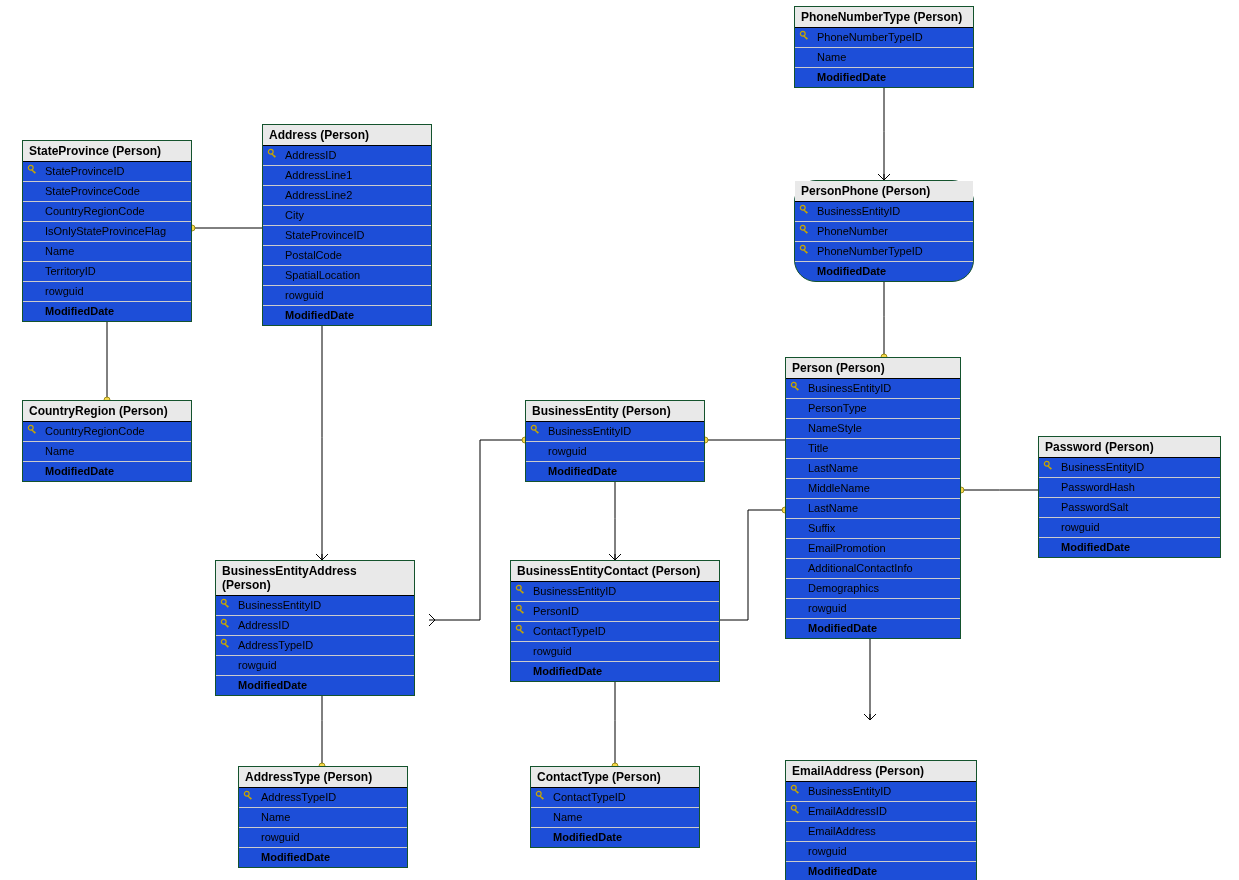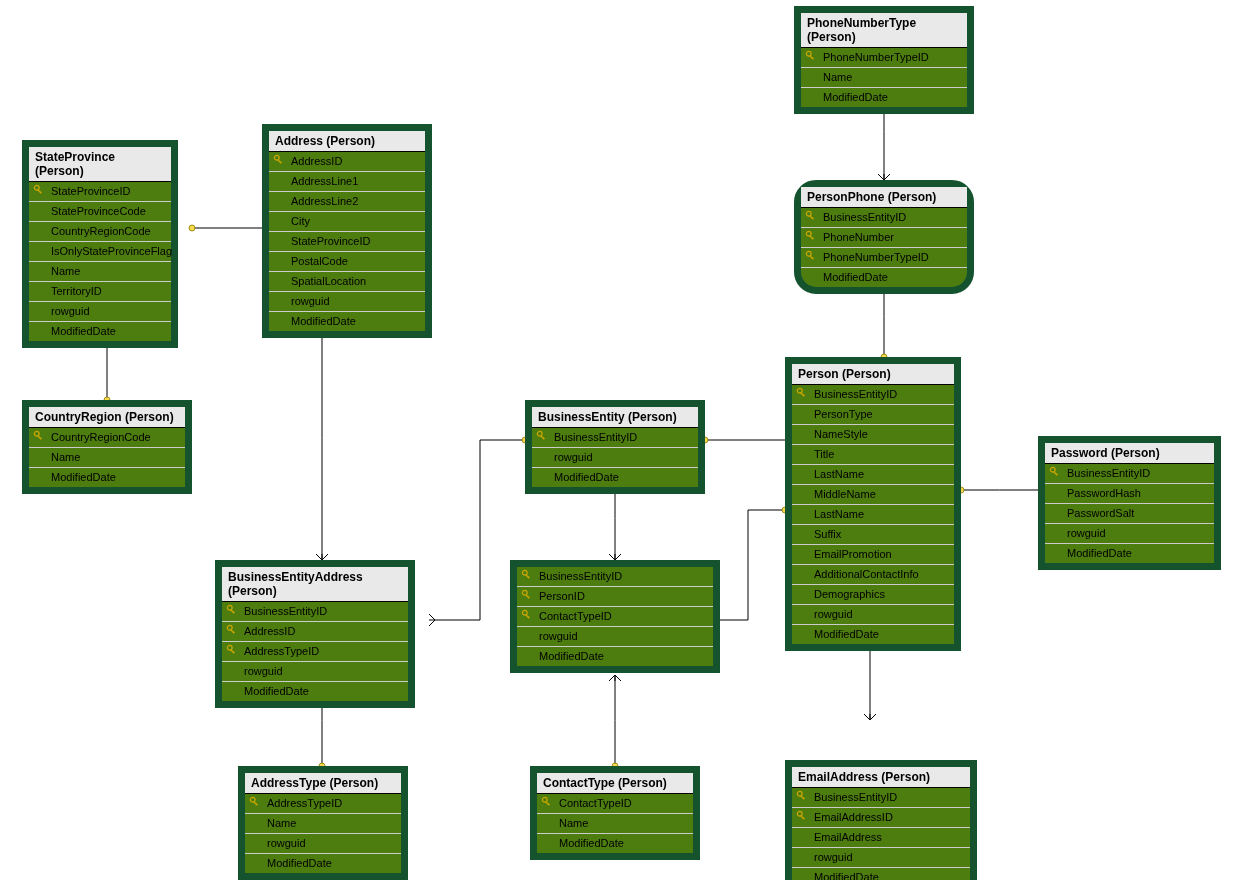--- a/index.html
+++ b/index.html
@@ -19,39 +19,39 @@
   }
   svg.connectors {
     position: absolute;
     left: 0; top: 0;
     width: 1239px;
     height: 880px;
     pointer-events: none;
   }
   .table {
     position: absolute;
-    border: 7px solid #14532d;
-    background: #4d7c0f;
+    border: 1px solid #14532d;
+    background: #1d4ed8;
     box-sizing: border-box;
   }
   .table .hdr {
     background: #e9e9e9;
     border-bottom: 1px solid #000;
     padding: 3px 6px;
     font-weight: bold;
     font-size: 12px;
   }
   .table .row {
     border-bottom: 1px solid #ccc;
     padding: 2px 4px 2px 22px;
     position: relative;
     line-height: 15px;
     height: 15px;
   }
-  .table .row:last-child { border-bottom: none; }
+  .table .row:last-child { border-bottom: none; font-weight: bold; }
   .keyicon {
     position: absolute;
     left: 4px; top: 2px;
     width: 12px; height: 12px;
     color: #c9a600;
   }
 </style>
 </head>
 <body>
 <div class="canvas">
@@ -91,21 +91,21 @@
       <path d="M720 620 L714 614 M720 620 L714 626 M720 620 L714 620" stroke="#000" stroke-width="1" fill="none"></path>
       <circle cx="785" cy="510" r="3" fill="#f6d94c" stroke="#8a7a00" stroke-width="0.8"></circle>
       <path d="M785 440 L745 440 L745 440 L705 440" stroke="#000" stroke-width="1" fill="none"></path>
       <path d="M785 440 L791 434 M785 440 L791 446 M785 440 L791 440" stroke="#000" stroke-width="1" fill="none"></path>
       <circle cx="705" cy="440" r="3" fill="#f6d94c" stroke="#8a7a00" stroke-width="0.8"></circle>
       <path d="M1038 490 L999.5 490 L999.5 490 L961 490" stroke="#000" stroke-width="1" fill="none"></path>
       <path d="M1038 490 L1044 484 M1038 490 L1044 496 M1038 490 L1044 490" stroke="#000" stroke-width="1" fill="none"></path>
       <circle cx="961" cy="490" r="3" fill="#f6d94c" stroke="#8a7a00" stroke-width="0.8"></circle>
     </svg>
 <div id="tables">
-      <div class="table" style="left: 22px; top: 140px; width: 156px;">
+      <div class="table" style="left: 22px; top: 140px; width: 170px;">
         <div class="hdr">StateProvince (Person)</div>
         <div class="row"><svg class="keyicon" viewBox="0 0 16 16">
             <g fill="currentColor">
               <circle cx="5" cy="5" r="3.2" fill="none" stroke="currentColor" stroke-width="1.6"></circle>
               <rect x="7" y="7" width="6.5" height="1.8" transform="rotate(45 7 7)"></rect>
               <rect x="10.2" y="9.5" width="2.2" height="1.6" transform="rotate(45 10.2 9.5)"></rect>
             </g>
           </svg><span>StateProvinceID</span></div>
         <div class="row"><span>StateProvinceCode</span></div>
         <div class="row"><span>CountryRegionCode</span></div>
@@ -190,20 +190,21 @@
             <g fill="currentColor">
               <circle cx="5" cy="5" r="3.2" fill="none" stroke="currentColor" stroke-width="1.6"></circle>
               <rect x="7" y="7" width="6.5" height="1.8" transform="rotate(45 7 7)"></rect>
               <rect x="10.2" y="9.5" width="2.2" height="1.6" transform="rotate(45 10.2 9.5)"></rect>
             </g>
           </svg><span>BusinessEntityID</span></div>
         <div class="row"><span>rowguid</span></div>
         <div class="row"><span>ModifiedDate</span></div>
       </div>
       <div class="table" style="left: 510px; top: 560px; width: 210px;">
+        <div class="hdr">BusinessEntityContact (Person)</div>
         <div class="row"><svg class="keyicon" viewBox="0 0 16 16">
             <g fill="currentColor">
               <circle cx="5" cy="5" r="3.2" fill="none" stroke="currentColor" stroke-width="1.6"></circle>
               <rect x="7" y="7" width="6.5" height="1.8" transform="rotate(45 7 7)"></rect>
               <rect x="10.2" y="9.5" width="2.2" height="1.6" transform="rotate(45 10.2 9.5)"></rect>
             </g>
           </svg><span>BusinessEntityID</span></div>
         <div class="row"><svg class="keyicon" viewBox="0 0 16 16">
             <g fill="currentColor">
               <circle cx="5" cy="5" r="3.2" fill="none" stroke="currentColor" stroke-width="1.6"></circle>

